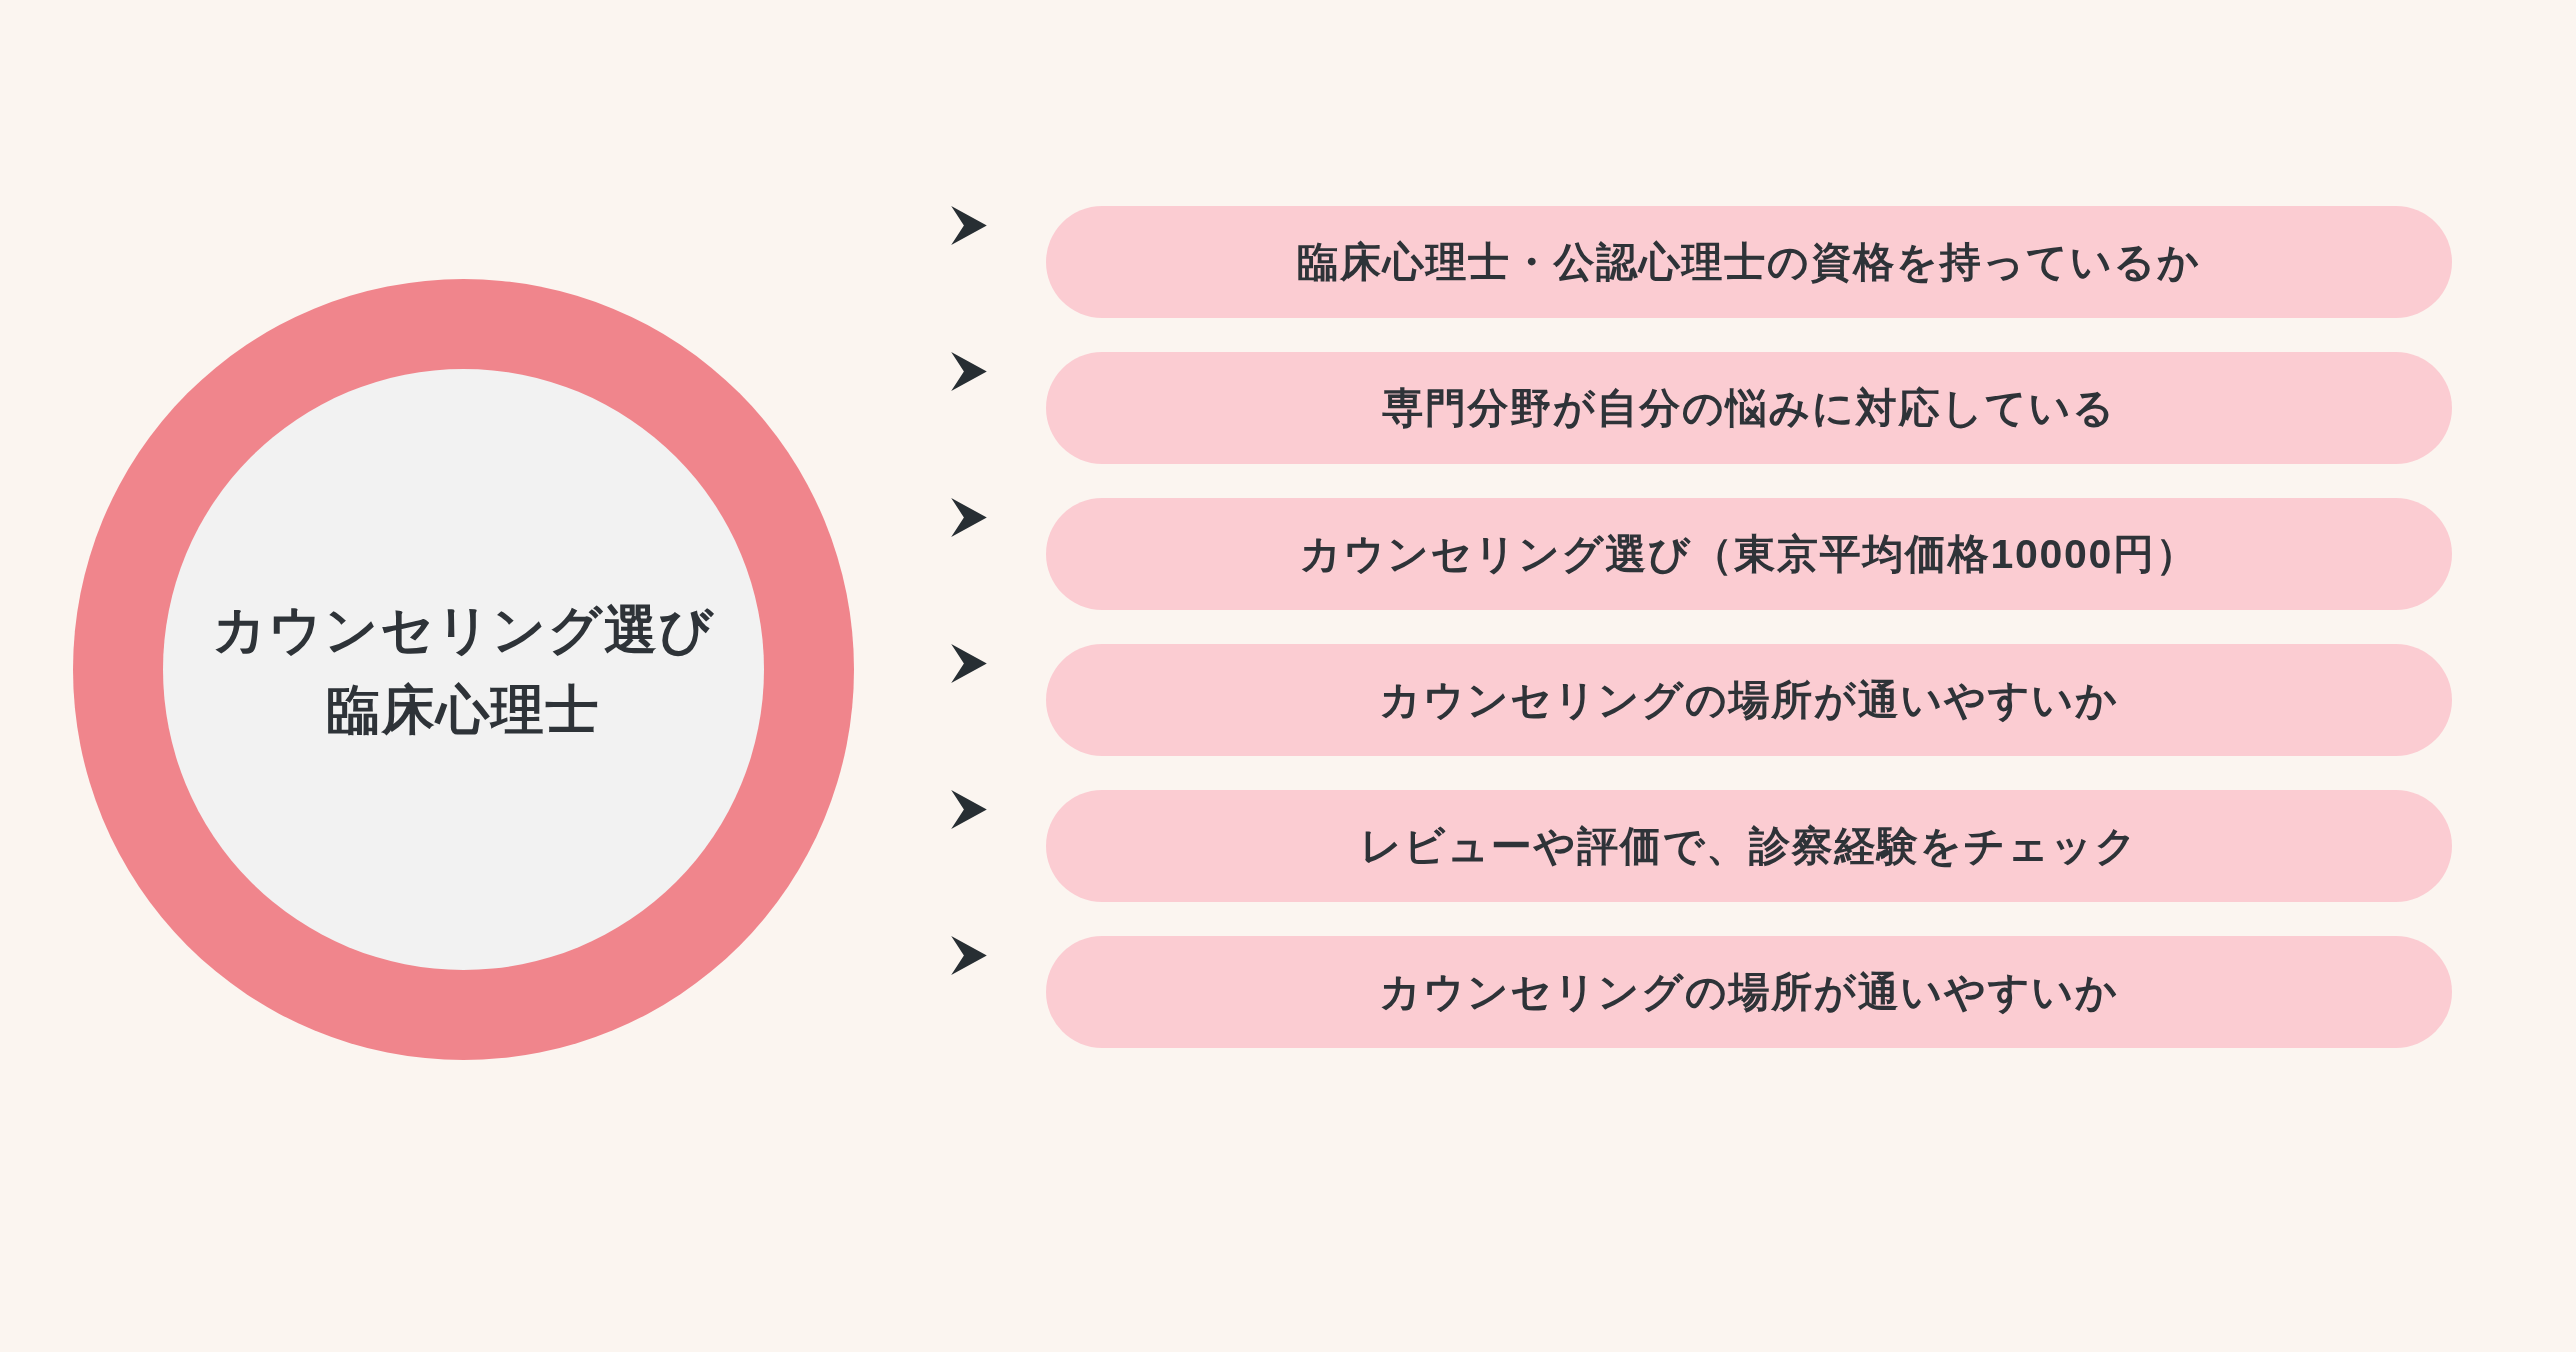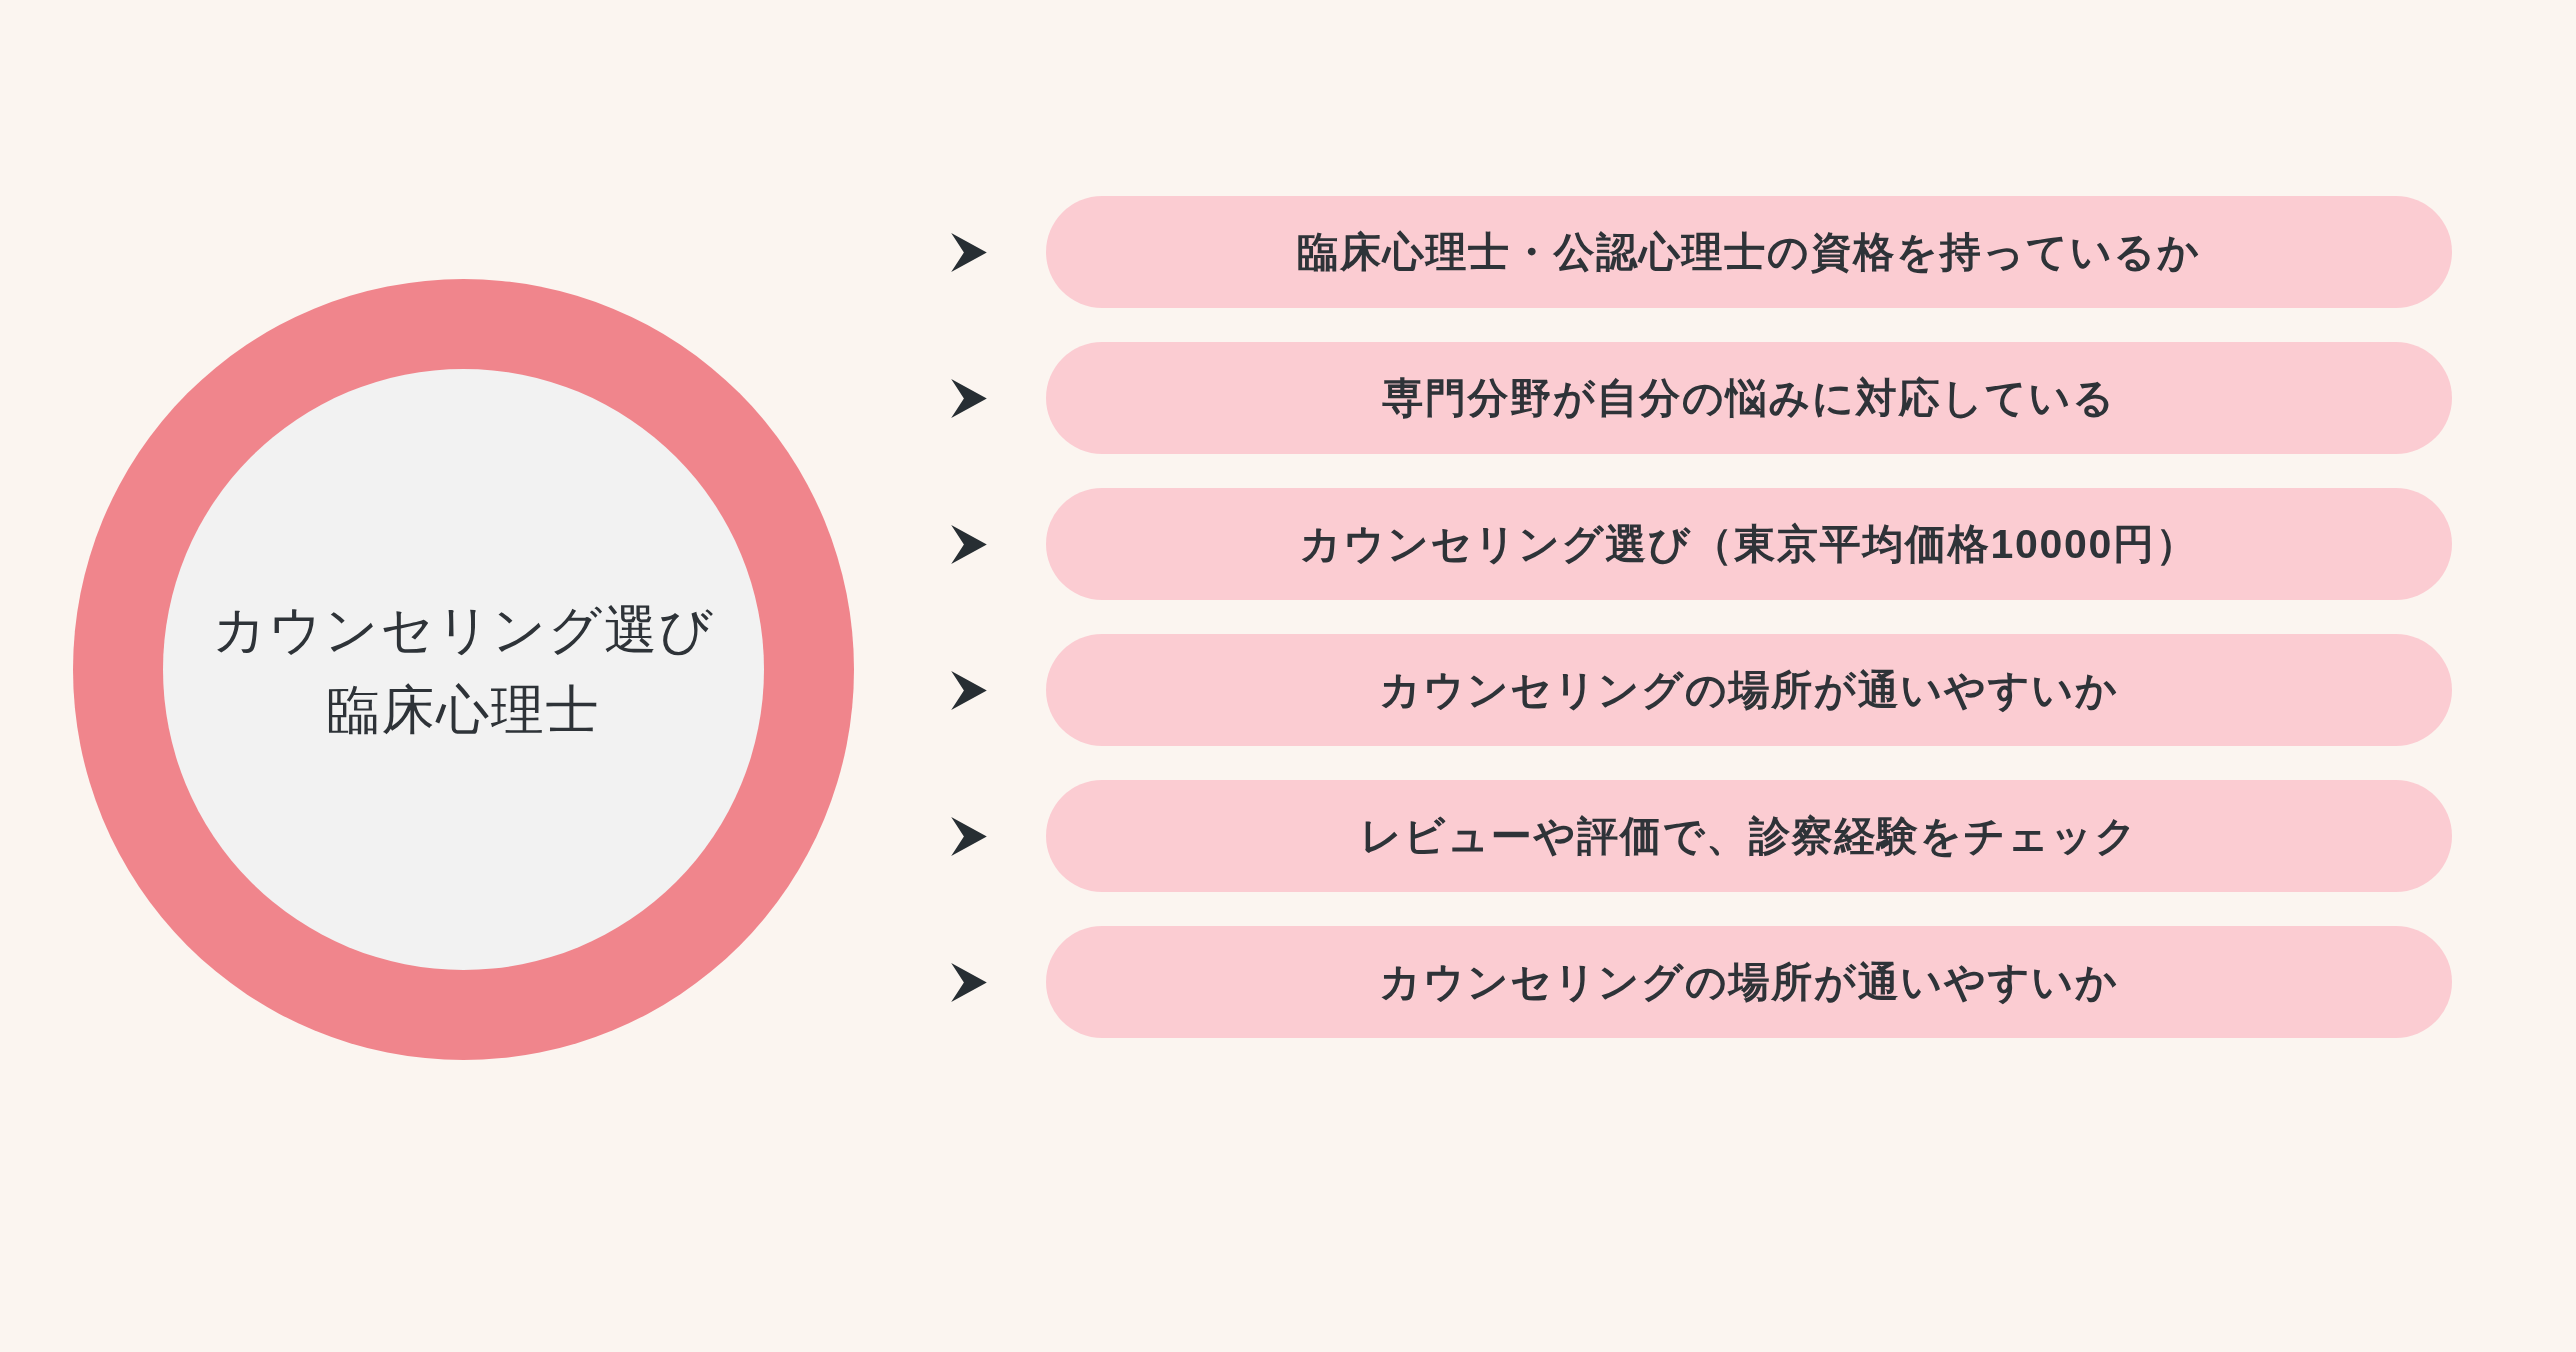--- a/index.html
+++ b/index.html
@@ -42,37 +42,37 @@
     border-radius: 50%;
     background: var(--disc);
     display: flex;
     flex-direction: column;
     align-items: center;
     justify-content: center;
     text-align: center;
   }
   .circle-title {
     font-size: 53px;
-    font-weight: 400;
+    font-weight: 700;
     line-height: 1.5;
     color: var(--ink);
     letter-spacing: 1.7px;
   }
   
   .points {
     position: absolute;
     left: 951px;
     top: 206px;
     display: flex;
     flex-direction: column;
     gap: 54px;
   }
   .point-row {
     display: flex;
-    align-items: center;
+    align-items: flex-start;
     height: 92px;
   }
   .arrow {
     width: 36px;
     height: 39px;
     flex: 0 0 36px;
     margin-right: 59px;
     display: block;
   }
   .pill {

